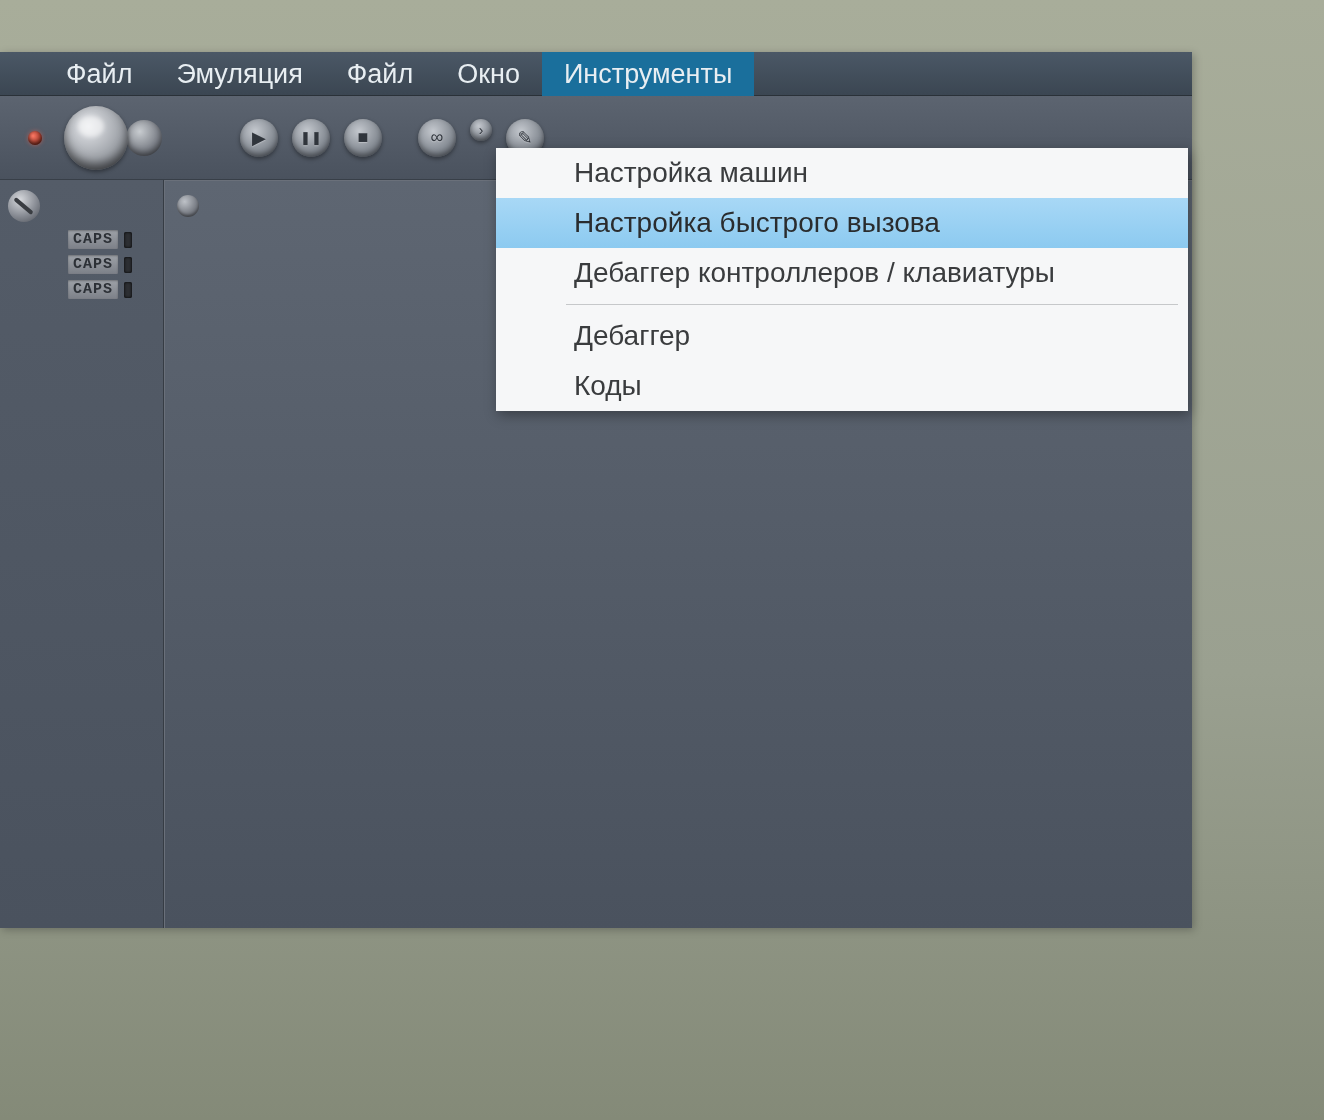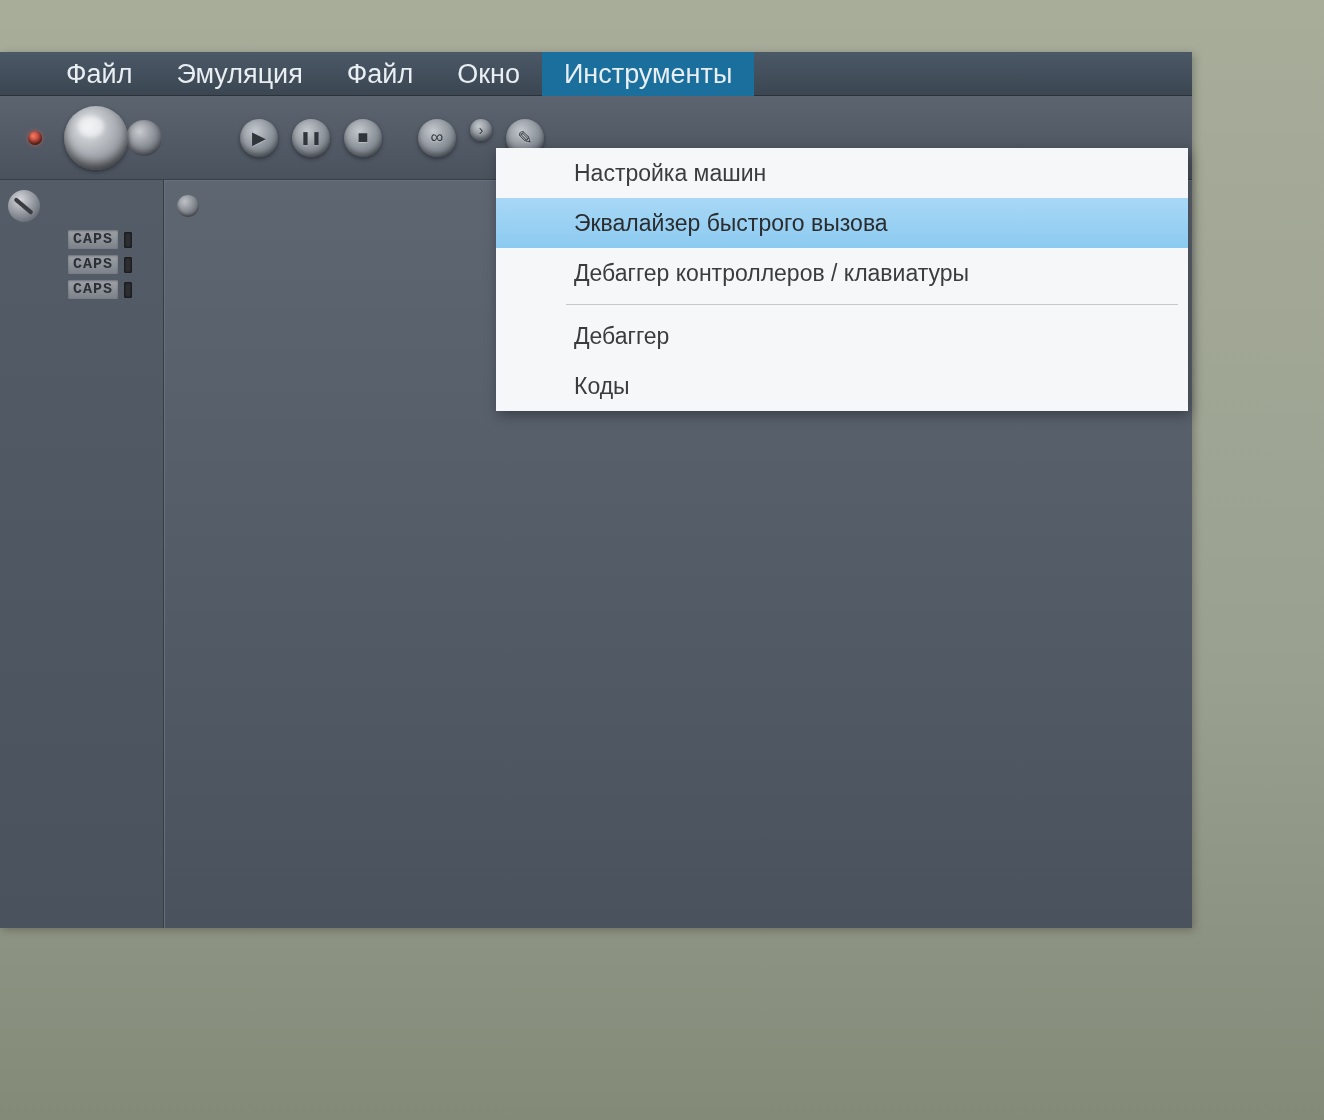--- a/index.html
+++ b/index.html
@@ -192,21 +192,21 @@
     width: 692px;
     background: #f6f7f8;
     box-shadow: 2px 4px 12px rgba(0,0,0,0.35);
     z-index: 50;
   }
   .dd-item {
     height: 50px;
     line-height: 50px;
     padding-left: 78px;
     padding-right: 20px;
-    font-size: 23px;
+    font-size: 28px;
     color: #3a3c3e;
     cursor: pointer;
     white-space: nowrap;
   }
   .dd-item.highlight {
     background: linear-gradient(to bottom, #a8d8f6 0%, #8ccaf0 100%);
     color: #2a2c2e;
   }
   .dd-separator {
     height: 1px;
@@ -276,20 +276,20 @@
         </div>
       </div>
     </div>
     <div class="main-pane">
       <div class="pane-refresh"></div>
     </div>
   </div>
 
   <div class="dropdown">
     <div class="dd-item">Настройка машин</div>
-    <div class="dd-item highlight">Эквалайзер быстрого вызова</div>
+    <div class="dd-item highlight">Настройка быстрого вызова</div>
     <div class="dd-item">Дебаггер контроллеров / клавиатуры</div>
     <div class="dd-separator"></div>
     <div class="dd-item">Дебаггер</div>
     <div class="dd-item">Коды</div>
   </div>
 
 </div>
 
 </body></html>

